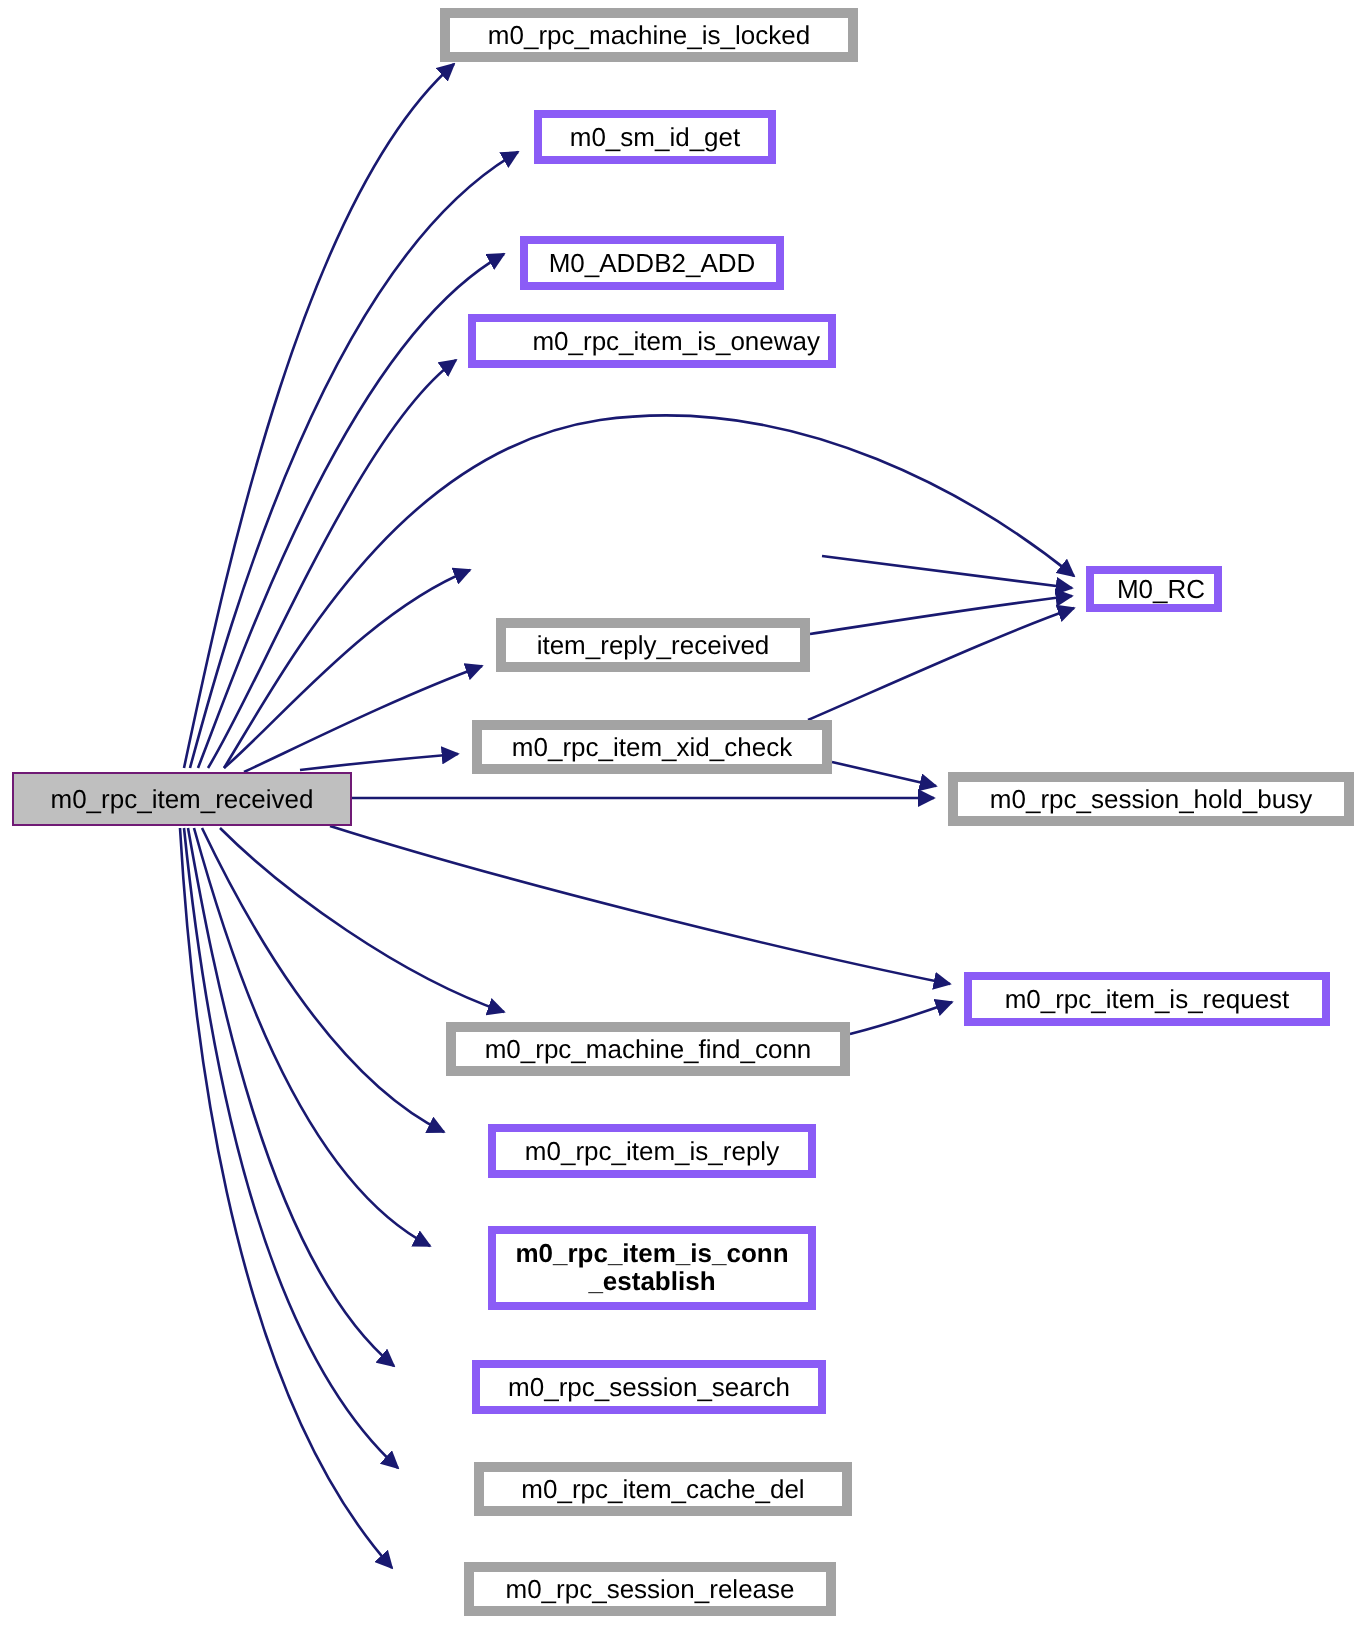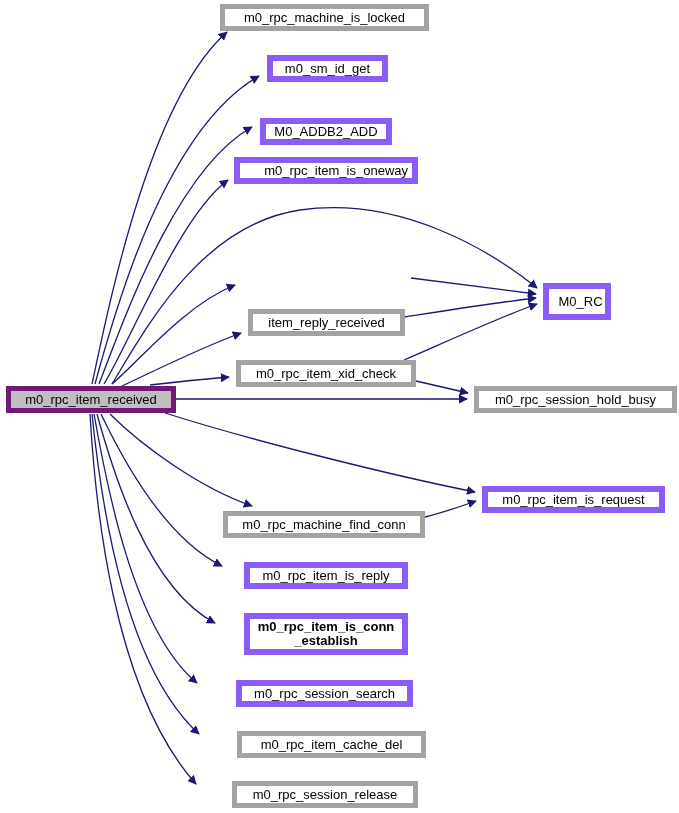--- a/index.html
+++ b/index.html
@@ -26,30 +26,30 @@
     position: absolute;
     box-sizing: border-box;
     display: flex;
     align-items: center;
     justify-content: center;
     text-align: center;
     font-size: 13px;
     line-height: 14px;
     color: #000000;
     background: #ffffff;
-    border: 6px solid #8b5cf6;
+    border: 4px solid #8b5cf6;
     white-space: pre-line;
     padding: 0 4px;
   }
   .node.red {
     border: 5px solid #a3a3a3;
   }
   .node.current {
     background: #bfbfbf;
-    border: 5px solid #701a75;
+    border: 1px solid #701a75;
   }
 </style>
 </head>
 <body>
 
 <div id="graph-root">
 
   <svg id="edge-layer" viewBox="0 0 679 813" xmlns="http://www.w3.org/2000/svg">
     <defs>
       <marker id="arrow" viewBox="0 0 10 10" refX="9" refY="5" markerWidth="7" markerHeight="7" orient="auto-start-reverse">
@@ -105,21 +105,21 @@
 
 
   <div class="node red" style="left:248px; top:309px; width:157px; height:27px;">
     <span>item_reply_received</span>
   </div>
 
   <div class="node red" style="left:236px; top:360px; width:180px; height:27px;">
     <span>m0_rpc_item_xid_check</span>
   </div>
 
-  <div class="node" style="left:543px; top:283px; width:68px; height:37px;padding-left:11px;">
+  <div class="node" style="left:543px; top:283px; width:68px; height:23px;padding-left:11px;">
     <span>M0_RC</span>
   </div>
 
   <div class="node red" style="left:474px; top:386px; width:203px; height:27px;">
     <span>m0_rpc_session_hold_busy</span>
   </div>
 
   <div class="node" style="left:482px; top:486px; width:183px; height:27px;">
     <span>m0_rpc_item_is_request</span>
   </div>

